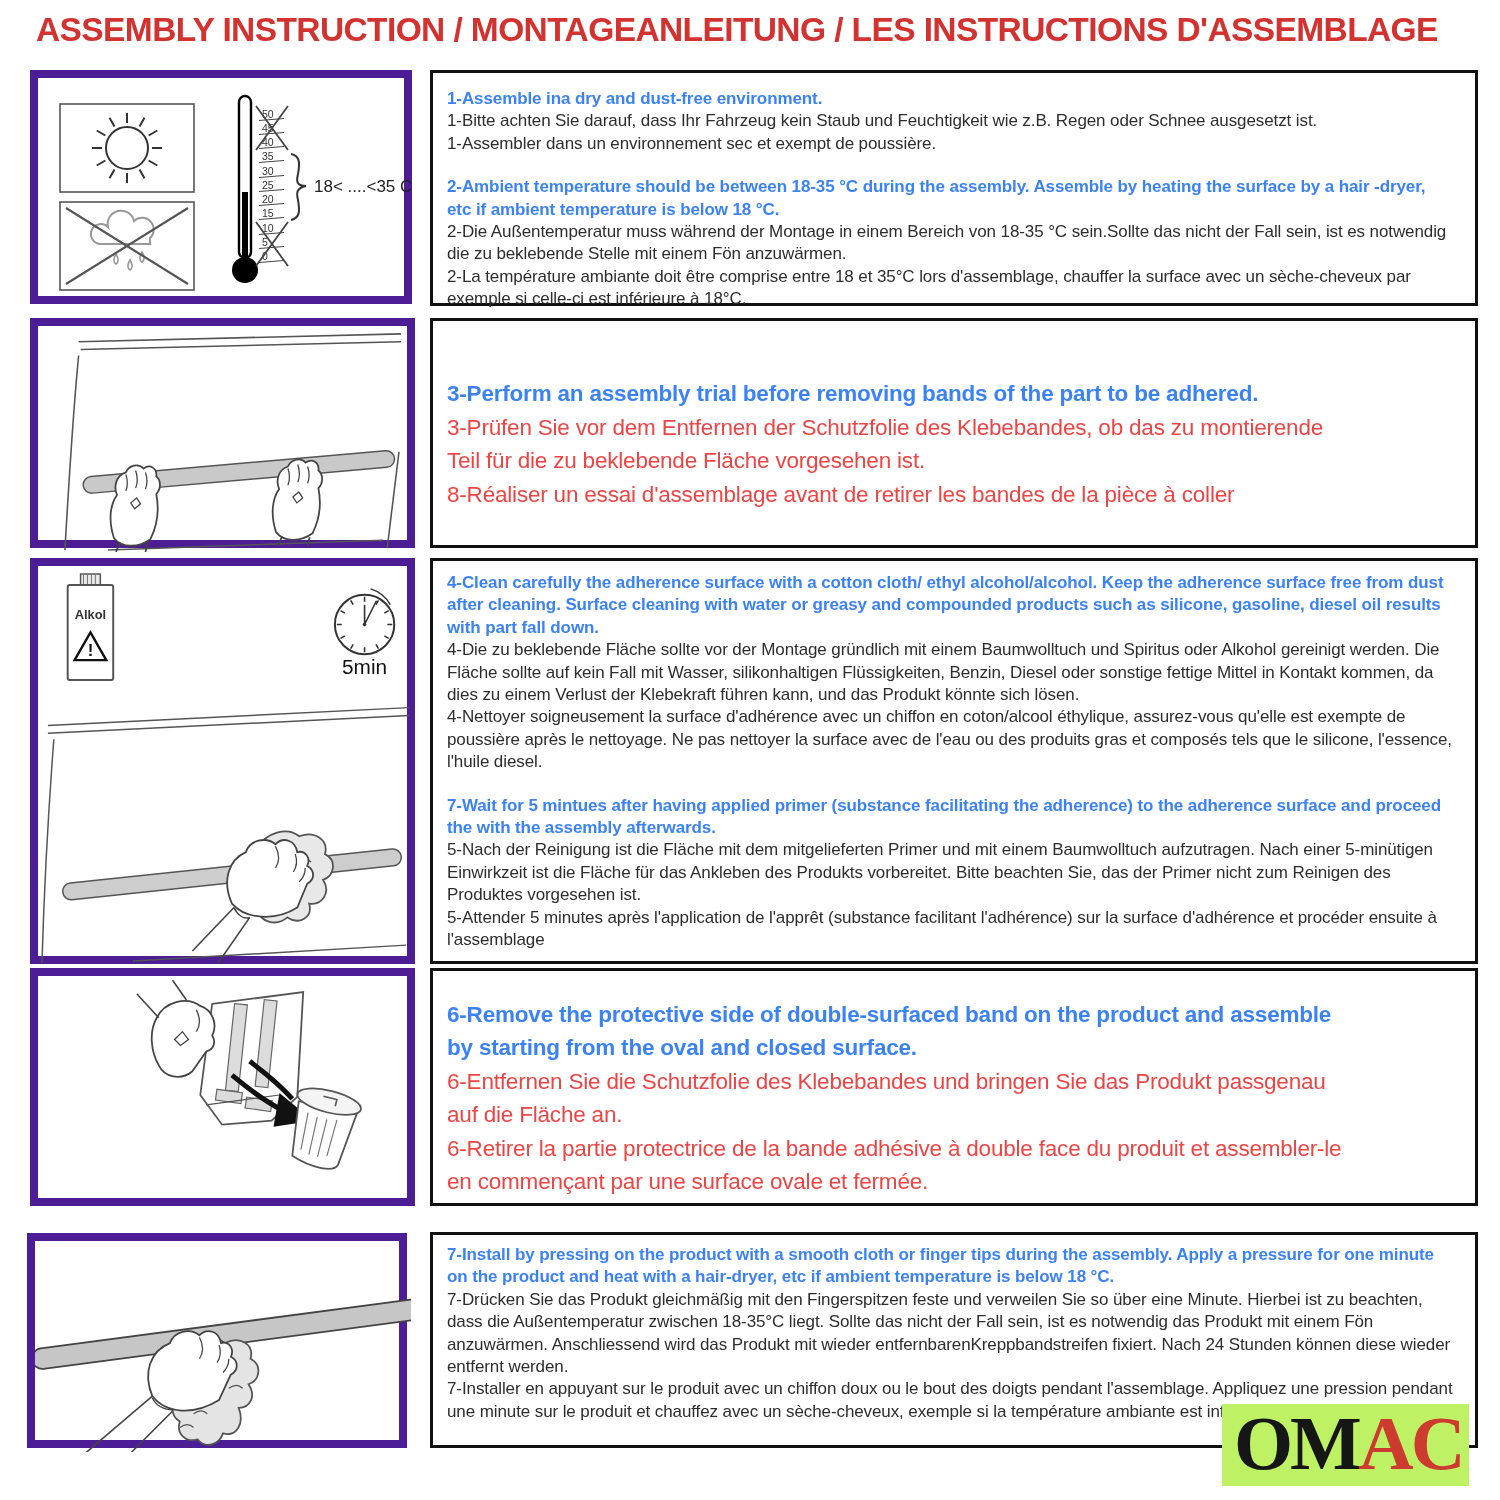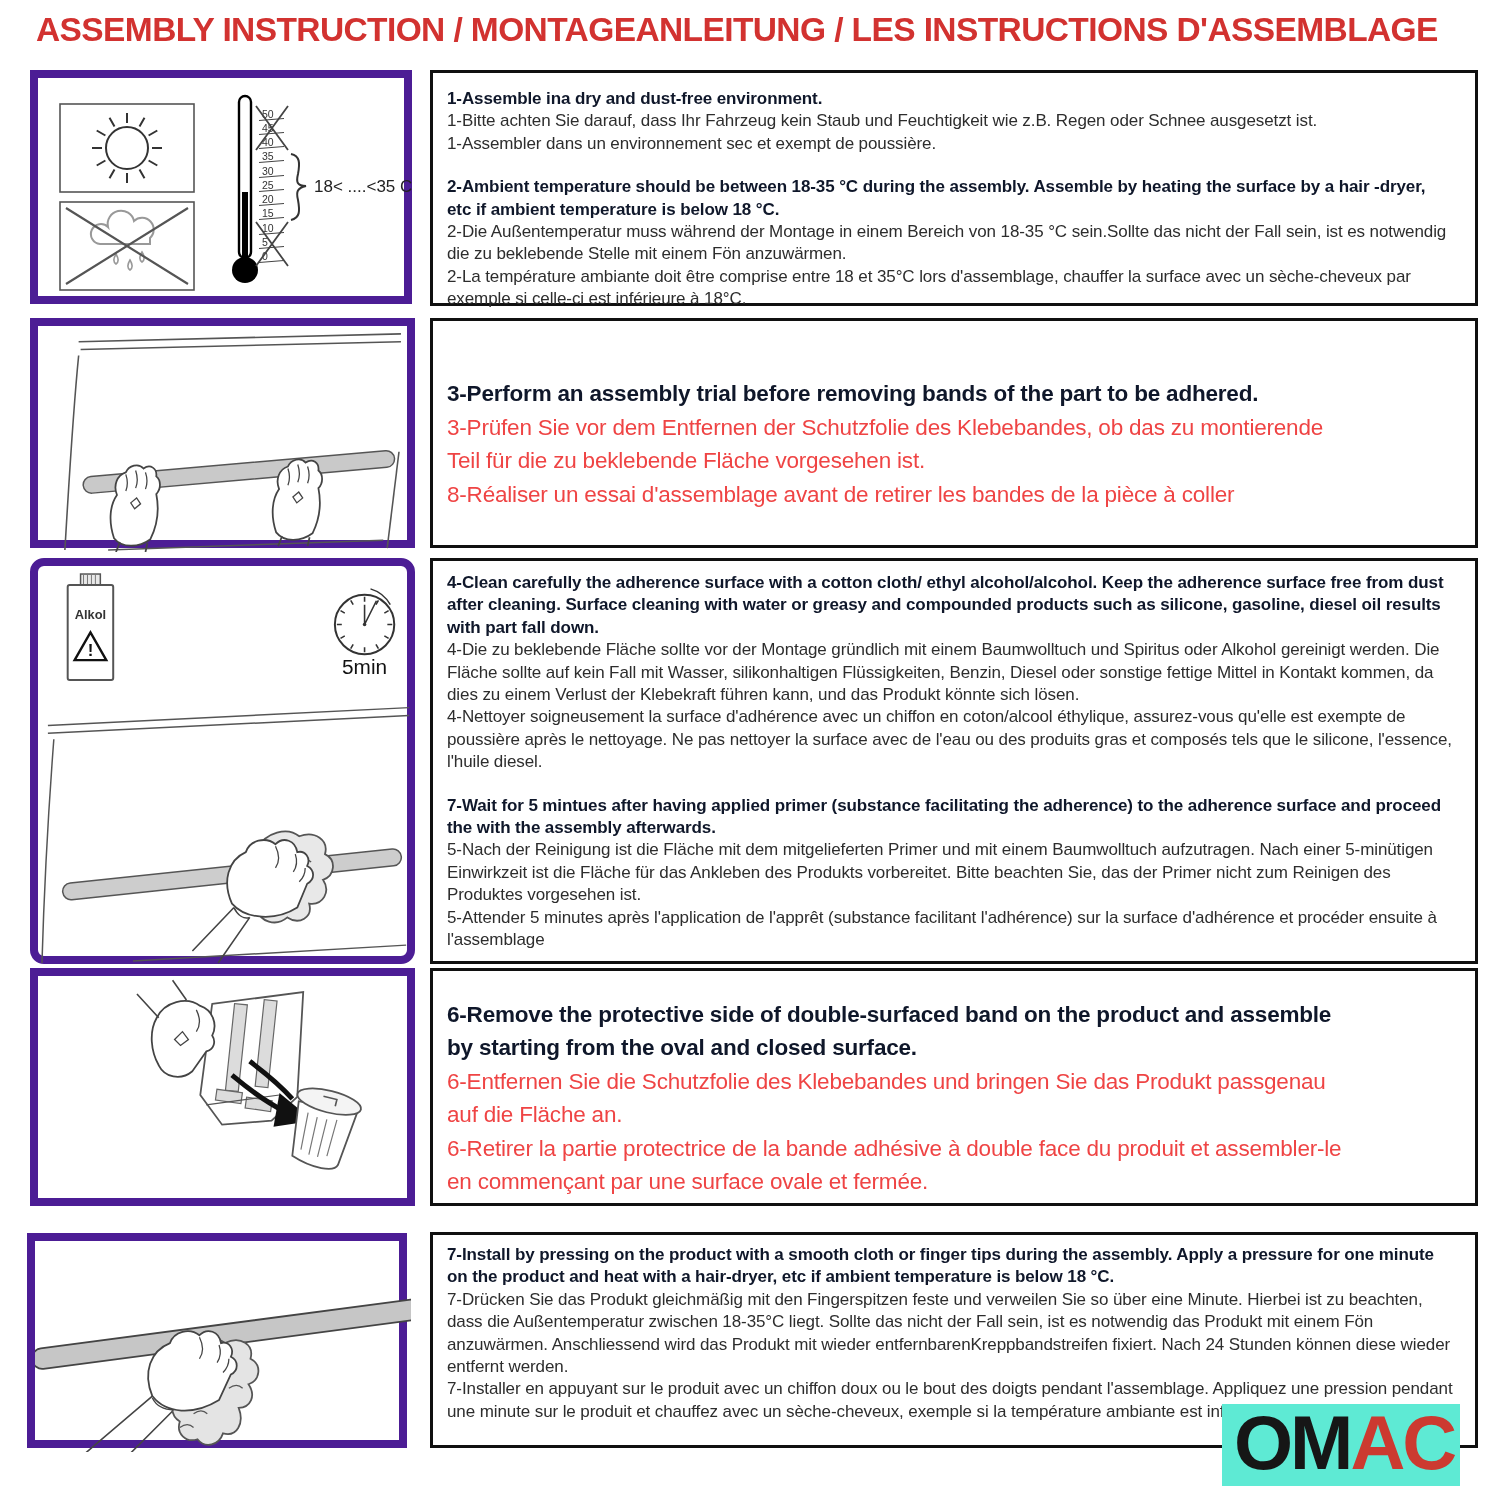--- a/index.html
+++ b/index.html
@@ -4,29 +4,29 @@
 <style>
   html,body{margin:0;padding:0;}
   body{width:1500px;height:1500px;position:relative;background:#ffffff;
        font-family:"Liberation Sans",sans-serif;overflow:hidden;}
   .title{position:absolute;left:36px;top:10px;width:1450px;font-size:34px;font-weight:700;
          letter-spacing:-0.6px;color:#d23230;white-space:nowrap;transform:scaleX(0.985);transform-origin:left top;}
   .imgbox{position:absolute;border:8px solid #4c1d95;background:#fff;box-sizing:border-box;}
   .txtbox{position:absolute;border:3px solid #101010;background:#fff;box-sizing:border-box;}
   .t-sm{font-size:17px;line-height:22.4px;color:#2d2d2d;letter-spacing:-0.1px;}
   .t-lg{font-size:22.5px;line-height:33.5px;color:#ef4444;letter-spacing:-0.2px;}
-  .b{font-weight:700;color:#0f172a;}
+  .b{font-weight:700;color:#3b82f6;}
   .gap{height:21px;}
   .pad1{padding:15px 24px 0 14px;}
   .pad3{padding:11px 18px 0 14px;}
   .pad7{padding:9px 18px 0 14px;}
   .vcenter{display:flex;flex-direction:column;justify-content:center;padding:22px 130px 0 14px;}
   svg{display:block;}
-  .logo{position:absolute;left:1222px;top:1404px;background:#5eead4;padding:0 6px 4px 12px;
-        font-family:Liberation Sans, sans-serif;font-weight:700;font-size:76px;line-height:78px;letter-spacing:-3px;}
+  .logo{position:absolute;left:1222px;top:1404px;background:#bef264;padding:0 6px 4px 12px;
+        font-family:Liberation Serif, serif;font-weight:700;font-size:76px;line-height:78px;letter-spacing:-3px;}
   .logo .lb{color:#161616;}
   .logo .lr{color:#cc3a30;}
 </style>
 </head>
 <body>
 
 <div class="title">ASSEMBLY INSTRUCTION / MONTAGEANLEITUNG / LES INSTRUCTIONS D'ASSEMBLAGE</div>
 
 <div class="imgbox" style="left:30px;top:70px;width:382px;height:234px;">
   <svg width="378" height="230" viewBox="0 0 378 230">
@@ -104,21 +104,21 @@
     </g>
   </svg>
 </div>
 
 <div class="txtbox vcenter" style="left:430px;top:318px;width:1048px;height:230px;">
   <div class="t-lg b">3-Perform an assembly trial before removing bands of the part to be adhered.</div>
   <div class="t-lg">3-Prüfen Sie vor dem Entfernen der Schutzfolie des Klebebandes, ob das zu montierende Teil für die zu beklebende Fläche vorgesehen ist.</div>
   <div class="t-lg">8-Réaliser un essai d'assemblage avant de retirer les bandes de la pièce à coller</div>
 </div>
 
-<div class="imgbox" style="left:30px;top:558px;width:385px;height:406px;border-radius:14px;">
+<div class="imgbox" style="left:30px;top:558px;width:385px;height:406px;">
   <svg width="381" height="402" viewBox="0 0 385 400">
 
     <g>
       <rect x="43" y="5" width="20" height="12" fill="#e8e8e8" stroke="#555" stroke-width="1.5"></rect>
       <path d="M46,5 L46,17 M50,5 L50,17 M54,5 L54,17 M58,5 L58,17" stroke="#777" stroke-width="1"></path>
       <rect x="30" y="16" width="46" height="96" rx="2" fill="#fff" stroke="#555" stroke-width="2"></rect>
       <text x="53" y="50" font-size="13" font-weight="bold" fill="#333" text-anchor="middle">Alkol</text>
       <g>
         <path d="M53,64 L69,92 L37,92 Z" fill="none" stroke="#111" stroke-width="2.4"></path>
         <text x="53" y="88" font-size="17" font-weight="bold" fill="#111" text-anchor="middle">!</text>

